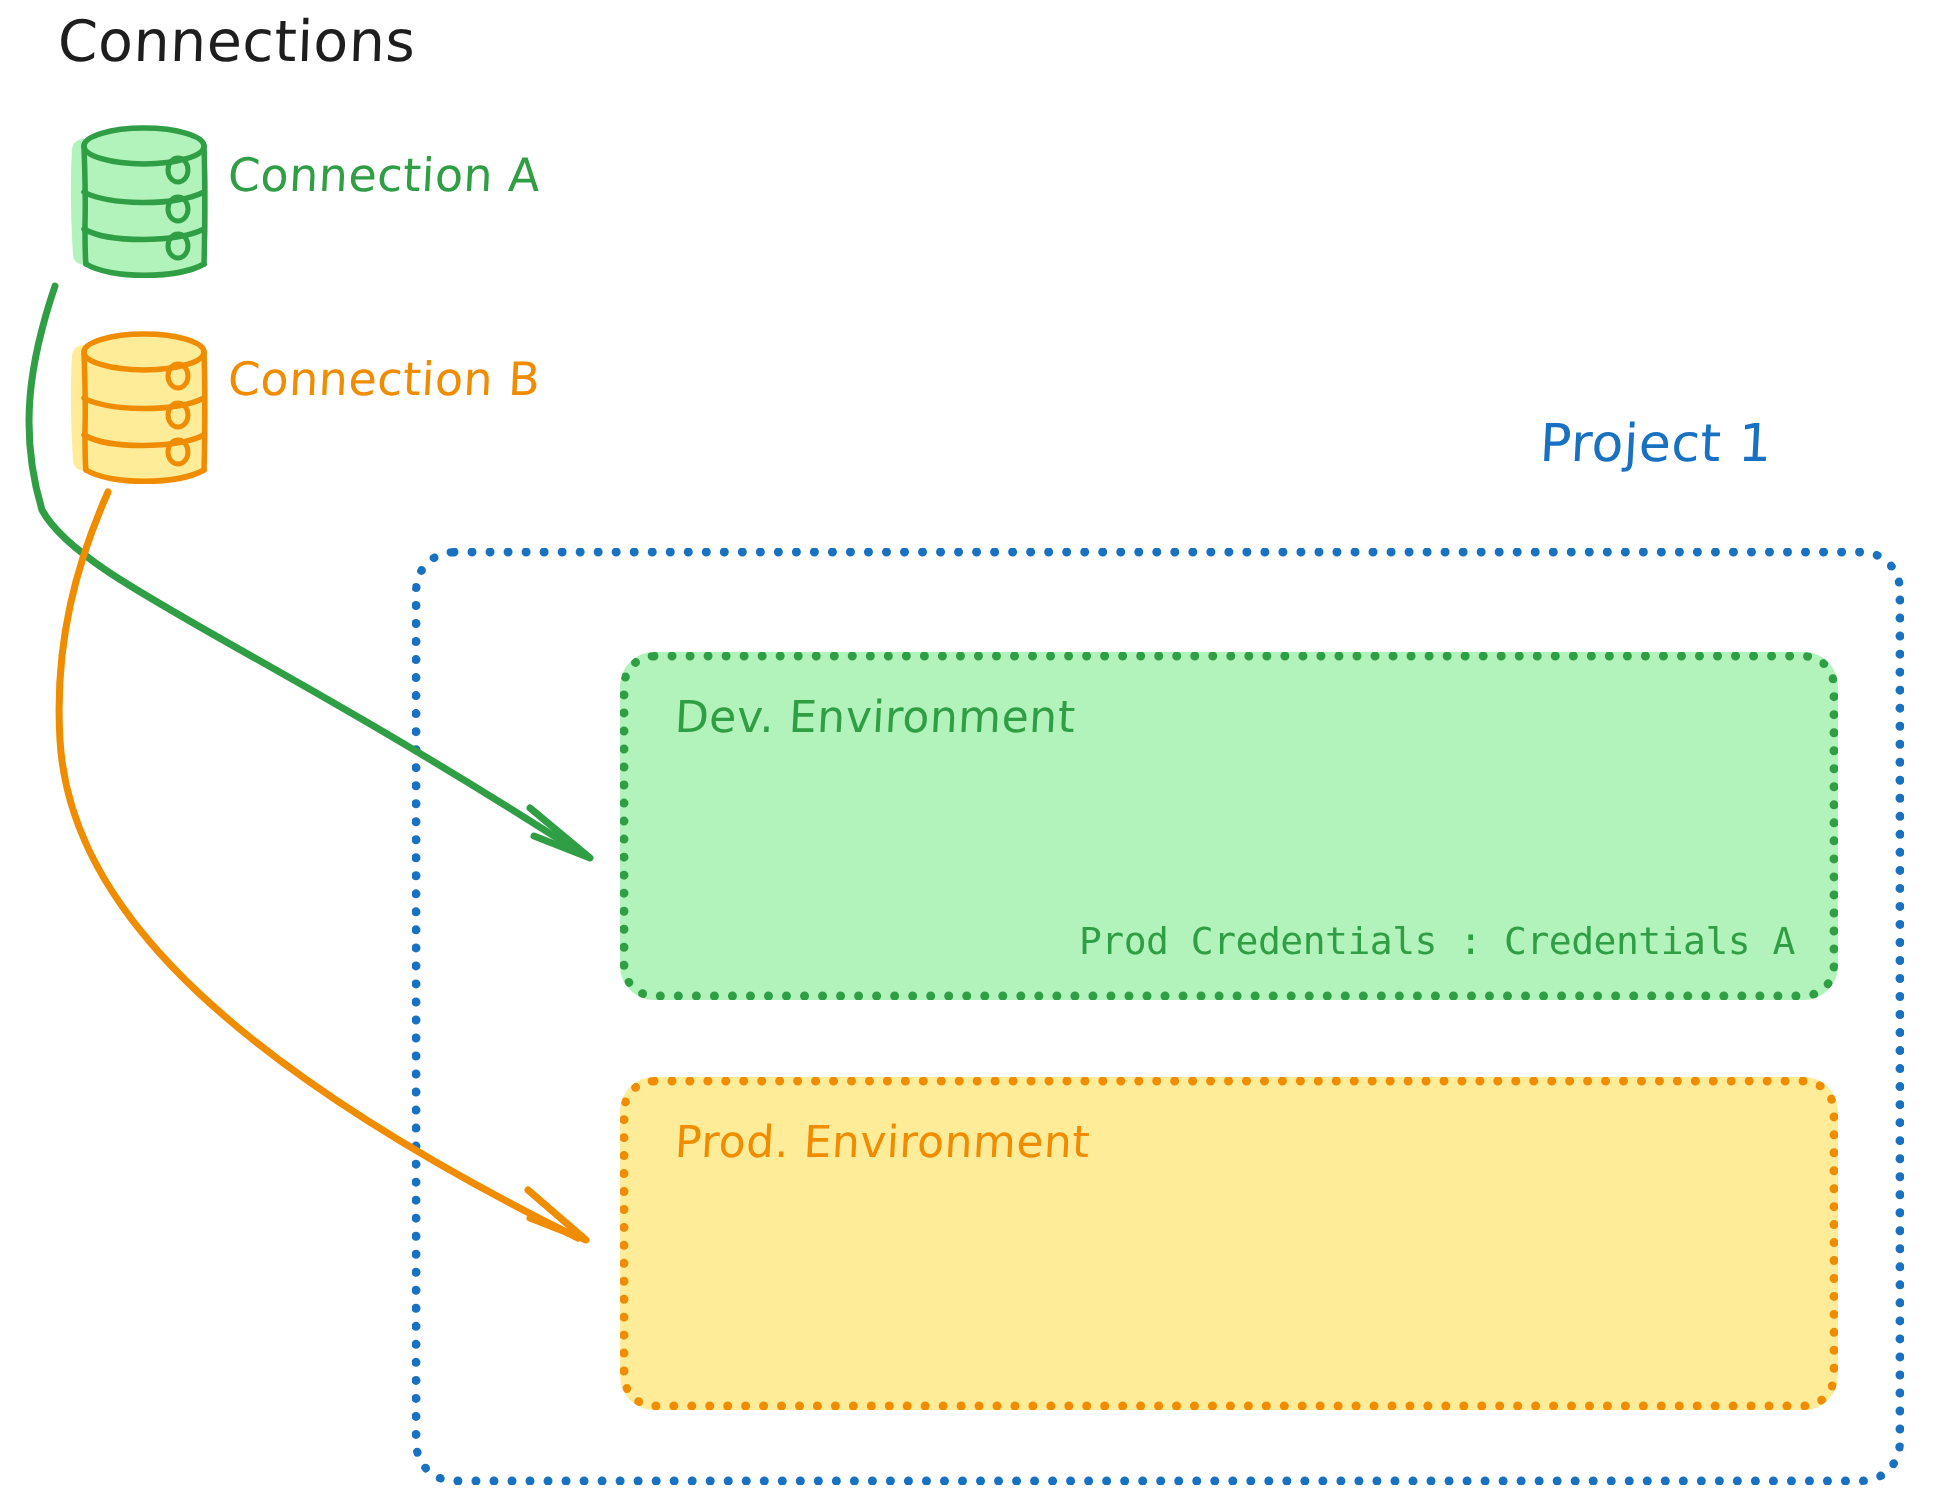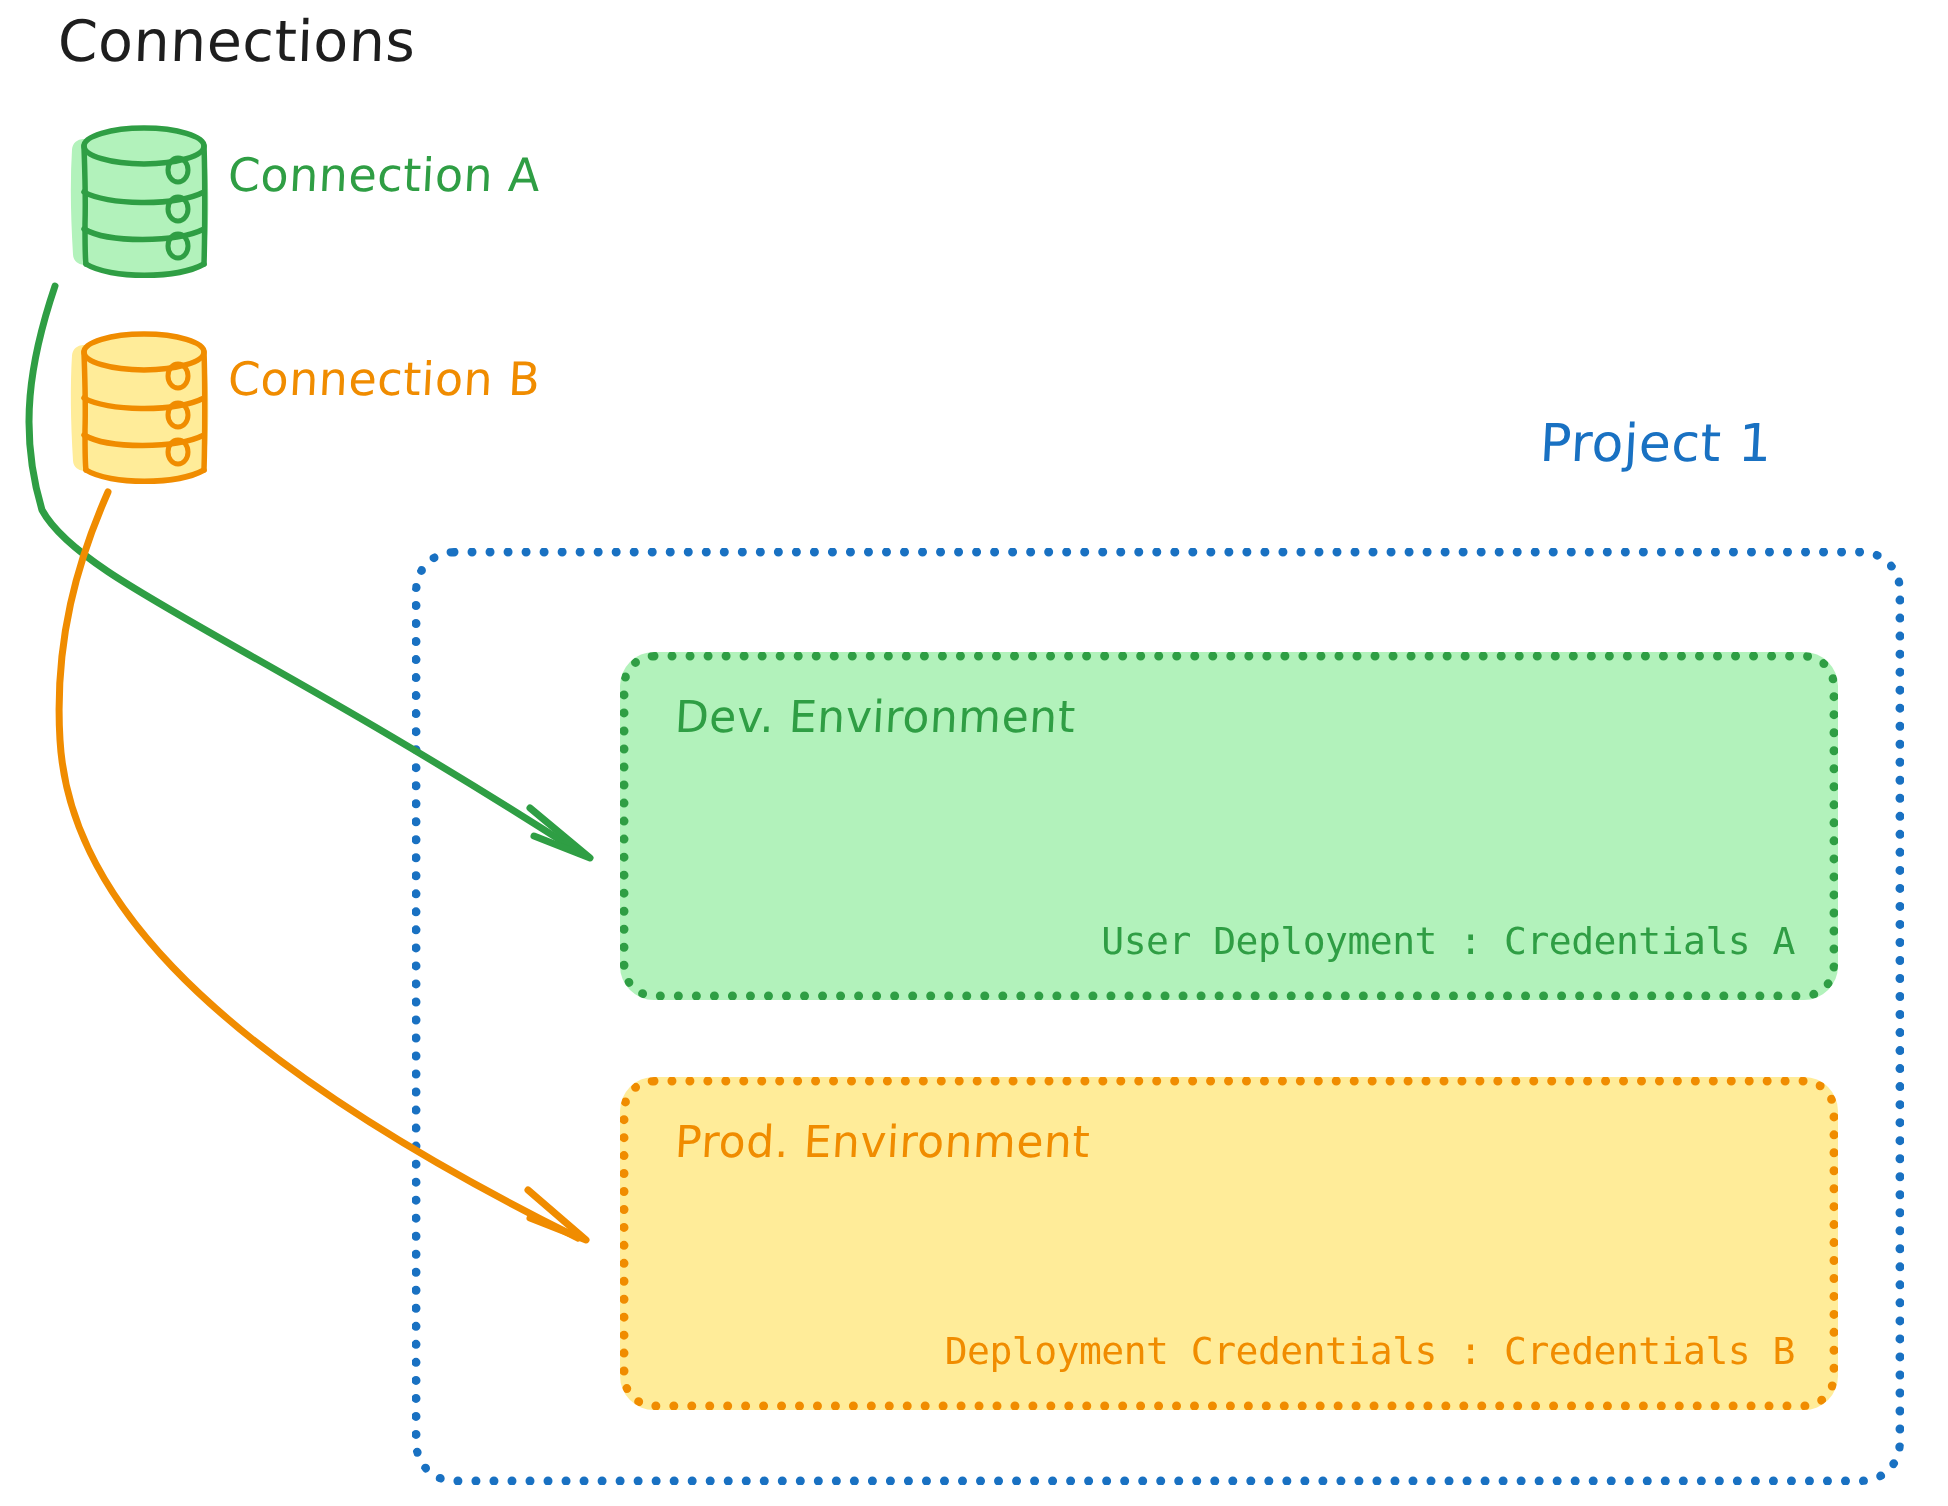--- a/index.html
+++ b/index.html
@@ -159,26 +159,25 @@
   </svg>
 
   <div id="conn-b-label" class="hand conn-label">Connection B</div>
 
   <div id="project-title" class="hand">Project 1</div>
 
   <div id="project-box"></div>
 
   <div id="dev-box" class="env-box">
     <div class="env-title hand">Dev. Environment</div>
-    <div class="env-cred mono">User Deployment : Credentials A</div>
+    <div class="env-cred mono">Prod Credentials : Credentials A</div>
   </div>
 
   <div id="prod-box" class="env-box">
     <div class="env-title hand">Prod. Environment</div>
-    <div class="env-cred mono">Deployment Credentials : Credentials B</div>
   </div>
 
   <svg id="arrows" viewBox="0 0 1948 1506">
 
     <g>
       <path d="M55 286 C30 360 18 430 42 510 C80 580 250 640 582 854" fill="none" stroke="#2f9e44" stroke-width="7" stroke-linecap="round"></path>
       <path d="M530 808 L590 858 L534 836" fill="none" stroke="#2f9e44" stroke-width="7" stroke-linecap="round" stroke-linejoin="round"></path>
     </g>
 
     <g>

